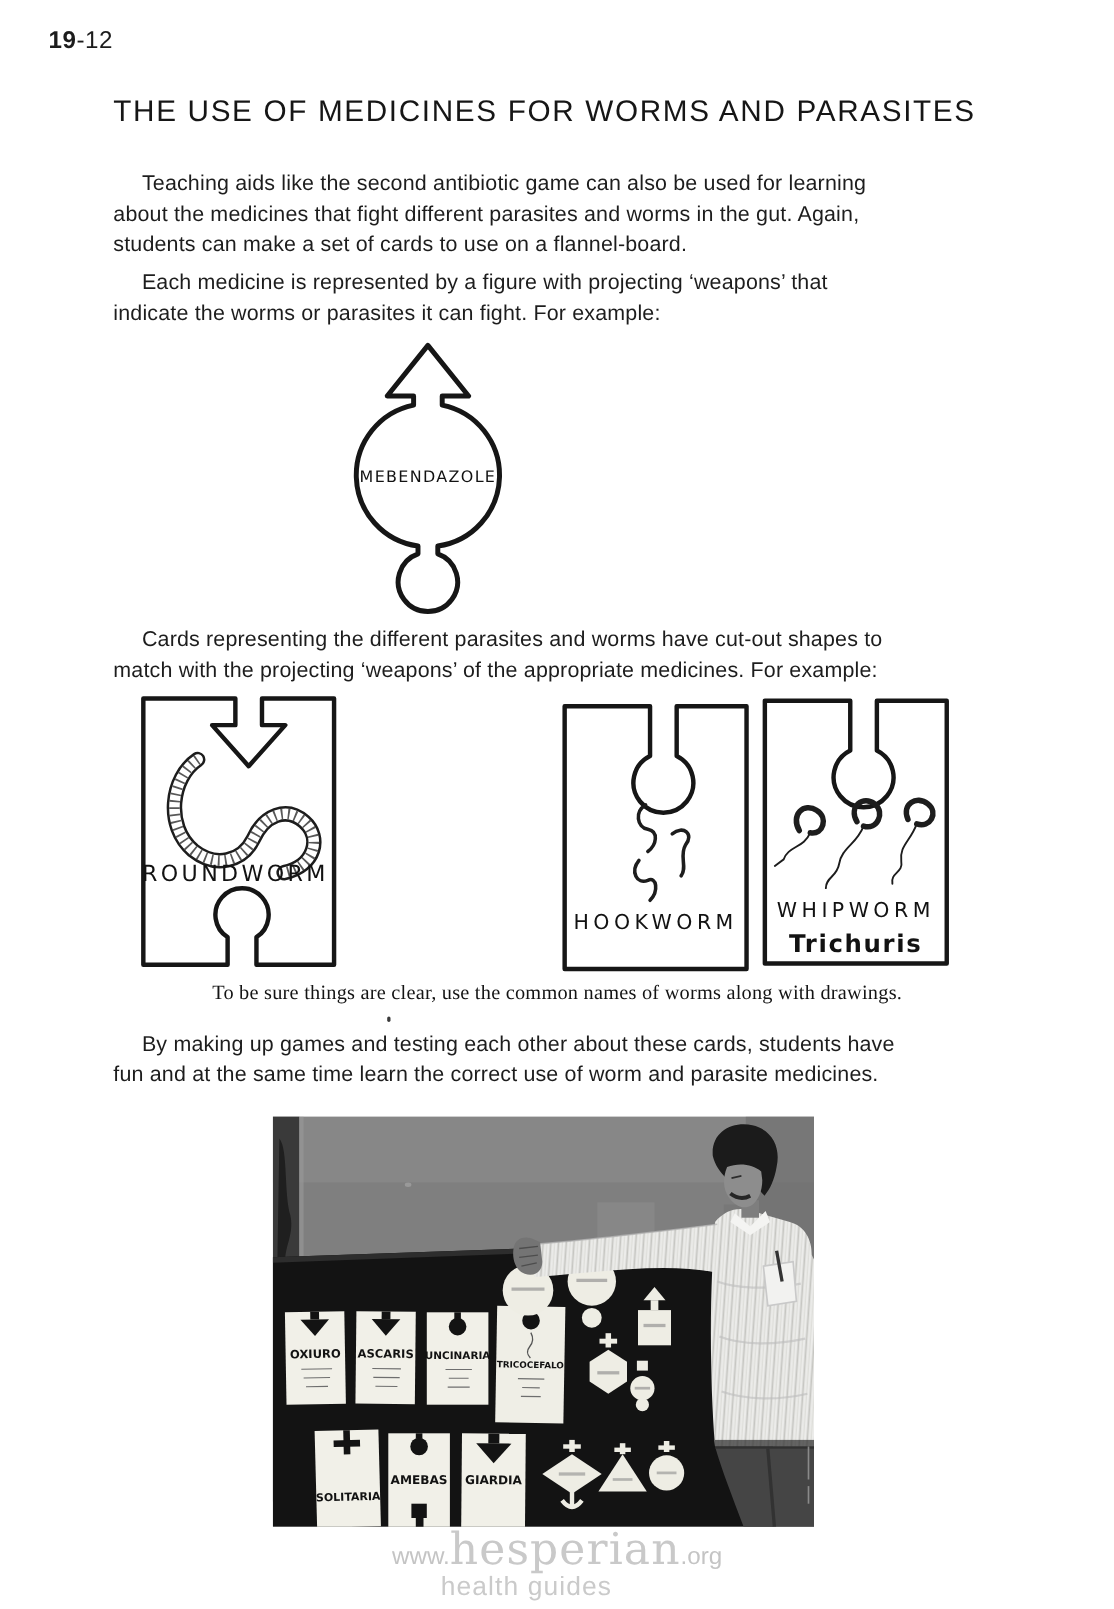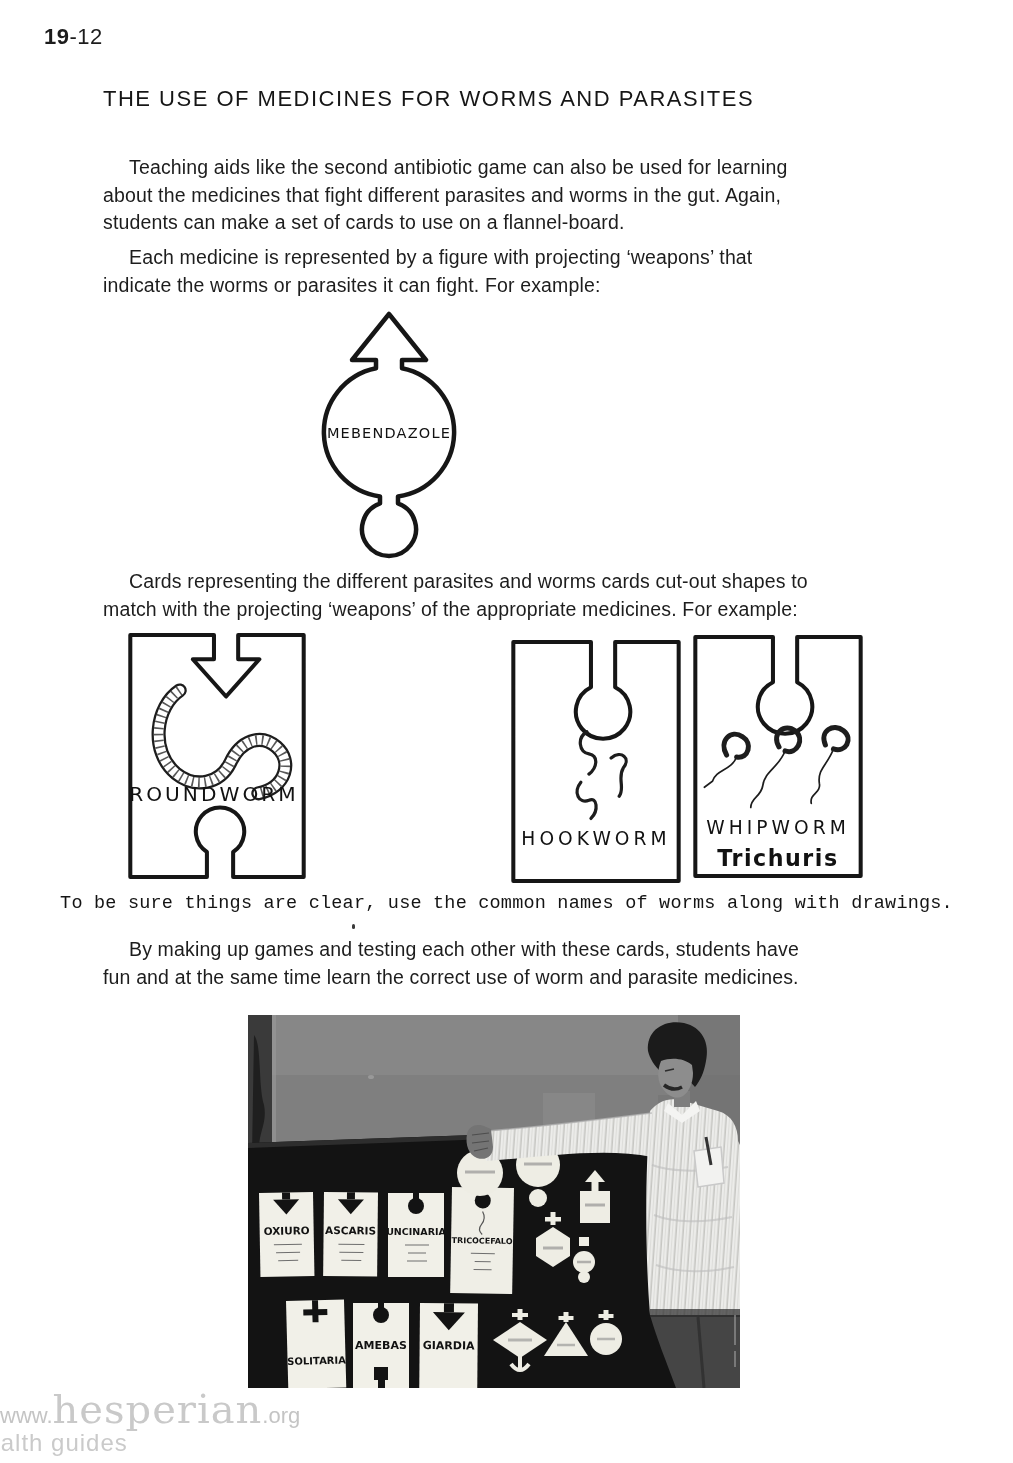--- a/index.html
+++ b/index.html
@@ -1,30 +1,30 @@
 <!DOCTYPE html>
 <html><head>
 <meta charset="utf-8">
 <style>
   html,body{margin:0;padding:0;background:#e8e8e8;}
   .page{position:relative;width:1013px;height:1463px;background:#ffffff;margin:0 auto;
         font-family:"Liberation Sans",sans-serif;color:#1c1c1c;overflow:hidden;}
   .abs{position:absolute;}
   .pagenum{left:44px;top:24px;font-size:22px;letter-spacing:.5px;}
   .pagenum b{font-weight:bold;}
-  .title{left:103px;top:86px;font-size:22px;letter-spacing:1.5px;font-weight:normal;color:#161616;}
+  .title{left:103px;top:86px;font-size:27px;letter-spacing:1.5px;font-weight:normal;color:#161616;}
   .para{left:103px;width:830px;font-size:19.5px;line-height:1.42;letter-spacing:.15px;
         white-space:pre-line;text-indent:26px;color:#1d1d1d;}
   .p1{top:154px;} .p2{top:244px;} .p3{top:568px;} .p4{top:936px;}
-  .caption{left:0;top:893px;width:1013px;text-align:center;font-family:Liberation Mono, monospace;
+  .caption{left:0;top:893px;width:1013px;text-align:center;font-family:Liberation Serif, serif;
            font-size:18.5px;color:#141414;letter-spacing:.2px;}
   .stray{left:352px;top:924px;width:3px;height:5px;background:#3a3a3a;border-radius:2px;}
   .figsvg{display:block;}
   .cardlabel{font-family:"DejaVu Sans",sans-serif;fill:#121212;}
-  .footer{left:0;top:1389px;width:1013px;color:#c7c7c7;line-height:1;}
+  .footer{left:0;top:1389px;width:1013px;text-align:center;color:#c7c7c7;line-height:1;}
   .footer .l1{white-space:nowrap;}
   .footer .www,.footer .org{font-size:22px;font-family:"Liberation Sans",sans-serif;color:#c4c4c4;}
   .footer .brand{font-size:40px;font-family:"DejaVu Serif",serif;color:#c9c9c9;letter-spacing:1px;}
   .footer .l2{font-size:24px;color:#cacaca;margin-top:2px;letter-spacing:1px;
               position:relative;left:-28px;}
 </style>
 </head>
 <body>
 
 <div class="page">
@@ -46,21 +46,21 @@
                L 85 193.5
                A 27 27 0 1 1 67 193.5
                L 67 186.4
                A 65 65 0 0 1 63 58.3
                L 63 50 L 39 50 Z" fill="#ffffff" stroke="#161616" stroke-width="4.5" stroke-linejoin="round"></path>
       <text x="76" y="128" text-anchor="middle" class="cardlabel" font-size="14.5" letter-spacing="1.2">MEBENDAZOLE</text>
     </svg>
   </div>
 
 
-  <div class="abs para p3">Cards representing the different parasites and worms cards cut-out shapes to
+  <div class="abs para p3">Cards representing the different parasites and worms have cut-out shapes to
 match with the projecting ‘weapons’ of the appropriate medicines. For example:</div>
 
   <div class="abs" style="left:127px;top:632px;width:180px;height:247px;">
     <svg class="figsvg" width="180" height="247" viewBox="0 0 178 245">
       <path d="M 3 3 H 86 V 27 H 65 L 98 64 L 131 27 H 110 V 3 H 175 V 243 H 105 L 105 218.2
                A 24 24 0 1 0 79 218.2 L 79 243 H 3 Z" fill="#ffffff" stroke="#161616" stroke-width="4" stroke-linejoin="round"></path>
       <g>
         <path d="M 52 58 C 28 74, 22 118, 48 140 C 68 156, 92 150, 102 130 C 112 108, 132 100, 148 114 C 164 128, 158 154, 130 160" fill="none" stroke="#1d1d1d" stroke-width="14" stroke-linecap="round"></path>
         <path d="M 52 58 C 28 74, 22 118, 48 140 C 68 156, 92 150, 102 130 C 112 108, 132 100, 148 114 C 164 128, 158 154, 130 160" fill="none" stroke="#ffffff" stroke-width="9.5" stroke-linecap="round"></path>
         <path d="M 52 58 C 28 74, 22 118, 48 140 C 68 156, 92 150, 102 130 C 112 108, 132 100, 148 114 C 164 128, 158 154, 130 160" fill="none" stroke="#2e2e2e" stroke-width="9.5" stroke-dasharray="1.6 4.6" opacity=".8"></path>
@@ -94,21 +94,21 @@
         <path d="M 140 114 C 134 130, 124 134, 126 148 C 128 158, 116 158, 118 168" stroke="#1d1d1d" stroke-width="1.7"></path>
       </g>
       <text x="85" y="198" text-anchor="middle" class="cardlabel" font-size="18.5" letter-spacing="4">WHIPWORM</text>
       <text x="85" y="230" text-anchor="middle" class="cardlabel" font-size="22" font-weight="bold" letter-spacing="1.5">Trichuris</text>
     </svg>
   </div>
 
   <div class="abs caption">To be sure things are clear, use the common names of worms along with drawings.</div>
   <div class="abs stray"></div>
 
-  <div class="abs para p4">By making up games and testing each other with these cards, students have
+  <div class="abs para p4">By making up games and testing each other about these cards, students have
 fun and at the same time learn the correct use of worm and parasite medicines.</div>
 
   <div class="abs" style="left:248px;top:1015px;width:492px;height:352px;">
     <svg width="492" height="373" viewBox="0 0 492 373">
       <defs>
         <pattern id="stripes" width="7" height="10" patternUnits="userSpaceOnUse" patternTransform="rotate(4)">
           <rect width="7" height="10" fill="#ececea"></rect>
           <line x1="1.2" y1="0" x2="1.2" y2="10" stroke="#c6c6c2" stroke-width="1.6"></line>
           <line x1="4.6" y1="0" x2="4.6" y2="10" stroke="#dadad6" stroke-width=".9"></line>
         </pattern>

